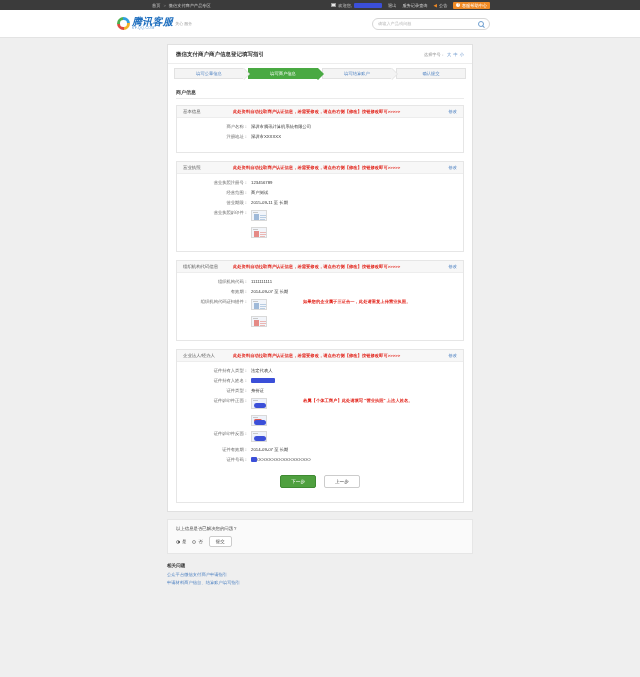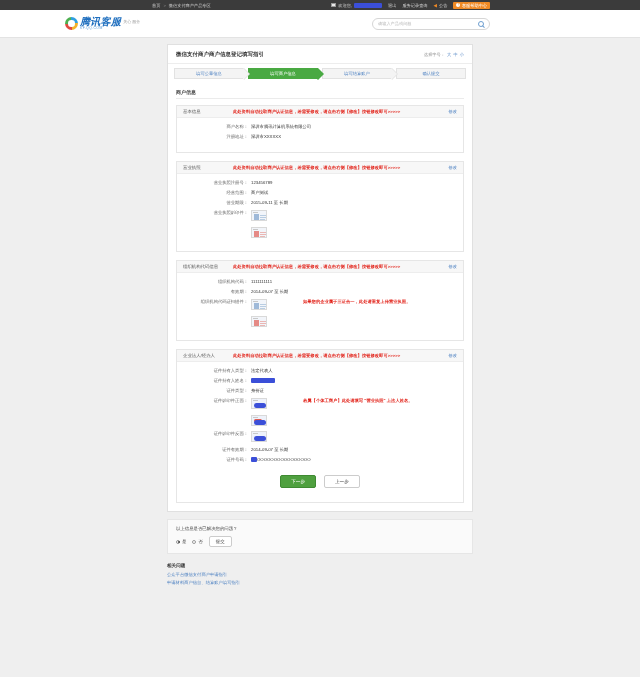--- a/index.html
+++ b/index.html
@@ -25,21 +25,21 @@
   .btn-orange {
     background:#f08a24; color:#fff; padding:1px 3px; border-radius:1px;
     display:flex; align-items:center; gap:1.5px; font-size:4.2px;
   }
   .icon-q { display:inline-block; width:4px;height:4px;background:#fff;color:#f08a24;border-radius:50%;font-size:3px;text-align:center;line-height:4px;}
 
   .header {
     height:28px; background:#fff; width:100%;
     display:flex; align-items:center; border-bottom:1px solid #e3e3e3;
   }
-  .logo-wrap { margin-left:65px; display:flex; align-items:center; gap:2px; }
+  .logo-wrap { margin-left:117px; display:flex; align-items:flex-end; gap:2px; }
   .logo-mark {
     width:13px;height:13px;border-radius:50%;
     background:conic-gradient(#2f9fe0 0 25%, #f3b229 0 50%, #e04a3f 0 75%, #4cb050 0 100%);
     position:relative;
   }
   .logo-mark:after{content:"";position:absolute;left:3.2px;top:3.2px;width:6.6px;height:6.6px;border-radius:50%;background:#fff;}
   .logo-txt { display:flex; flex-direction:column; line-height:1; }
   .logo-cn { font-size:10px; font-weight:bold; color:#1f6fbf; letter-spacing:0.3px; font-style:italic;}
   .logo-en { font-size:3.4px; color:#5a9ad6; letter-spacing:0.4px; }
   .logo-slogan { font-size:4px; color:#9a9a9a; margin-bottom:4px; }

